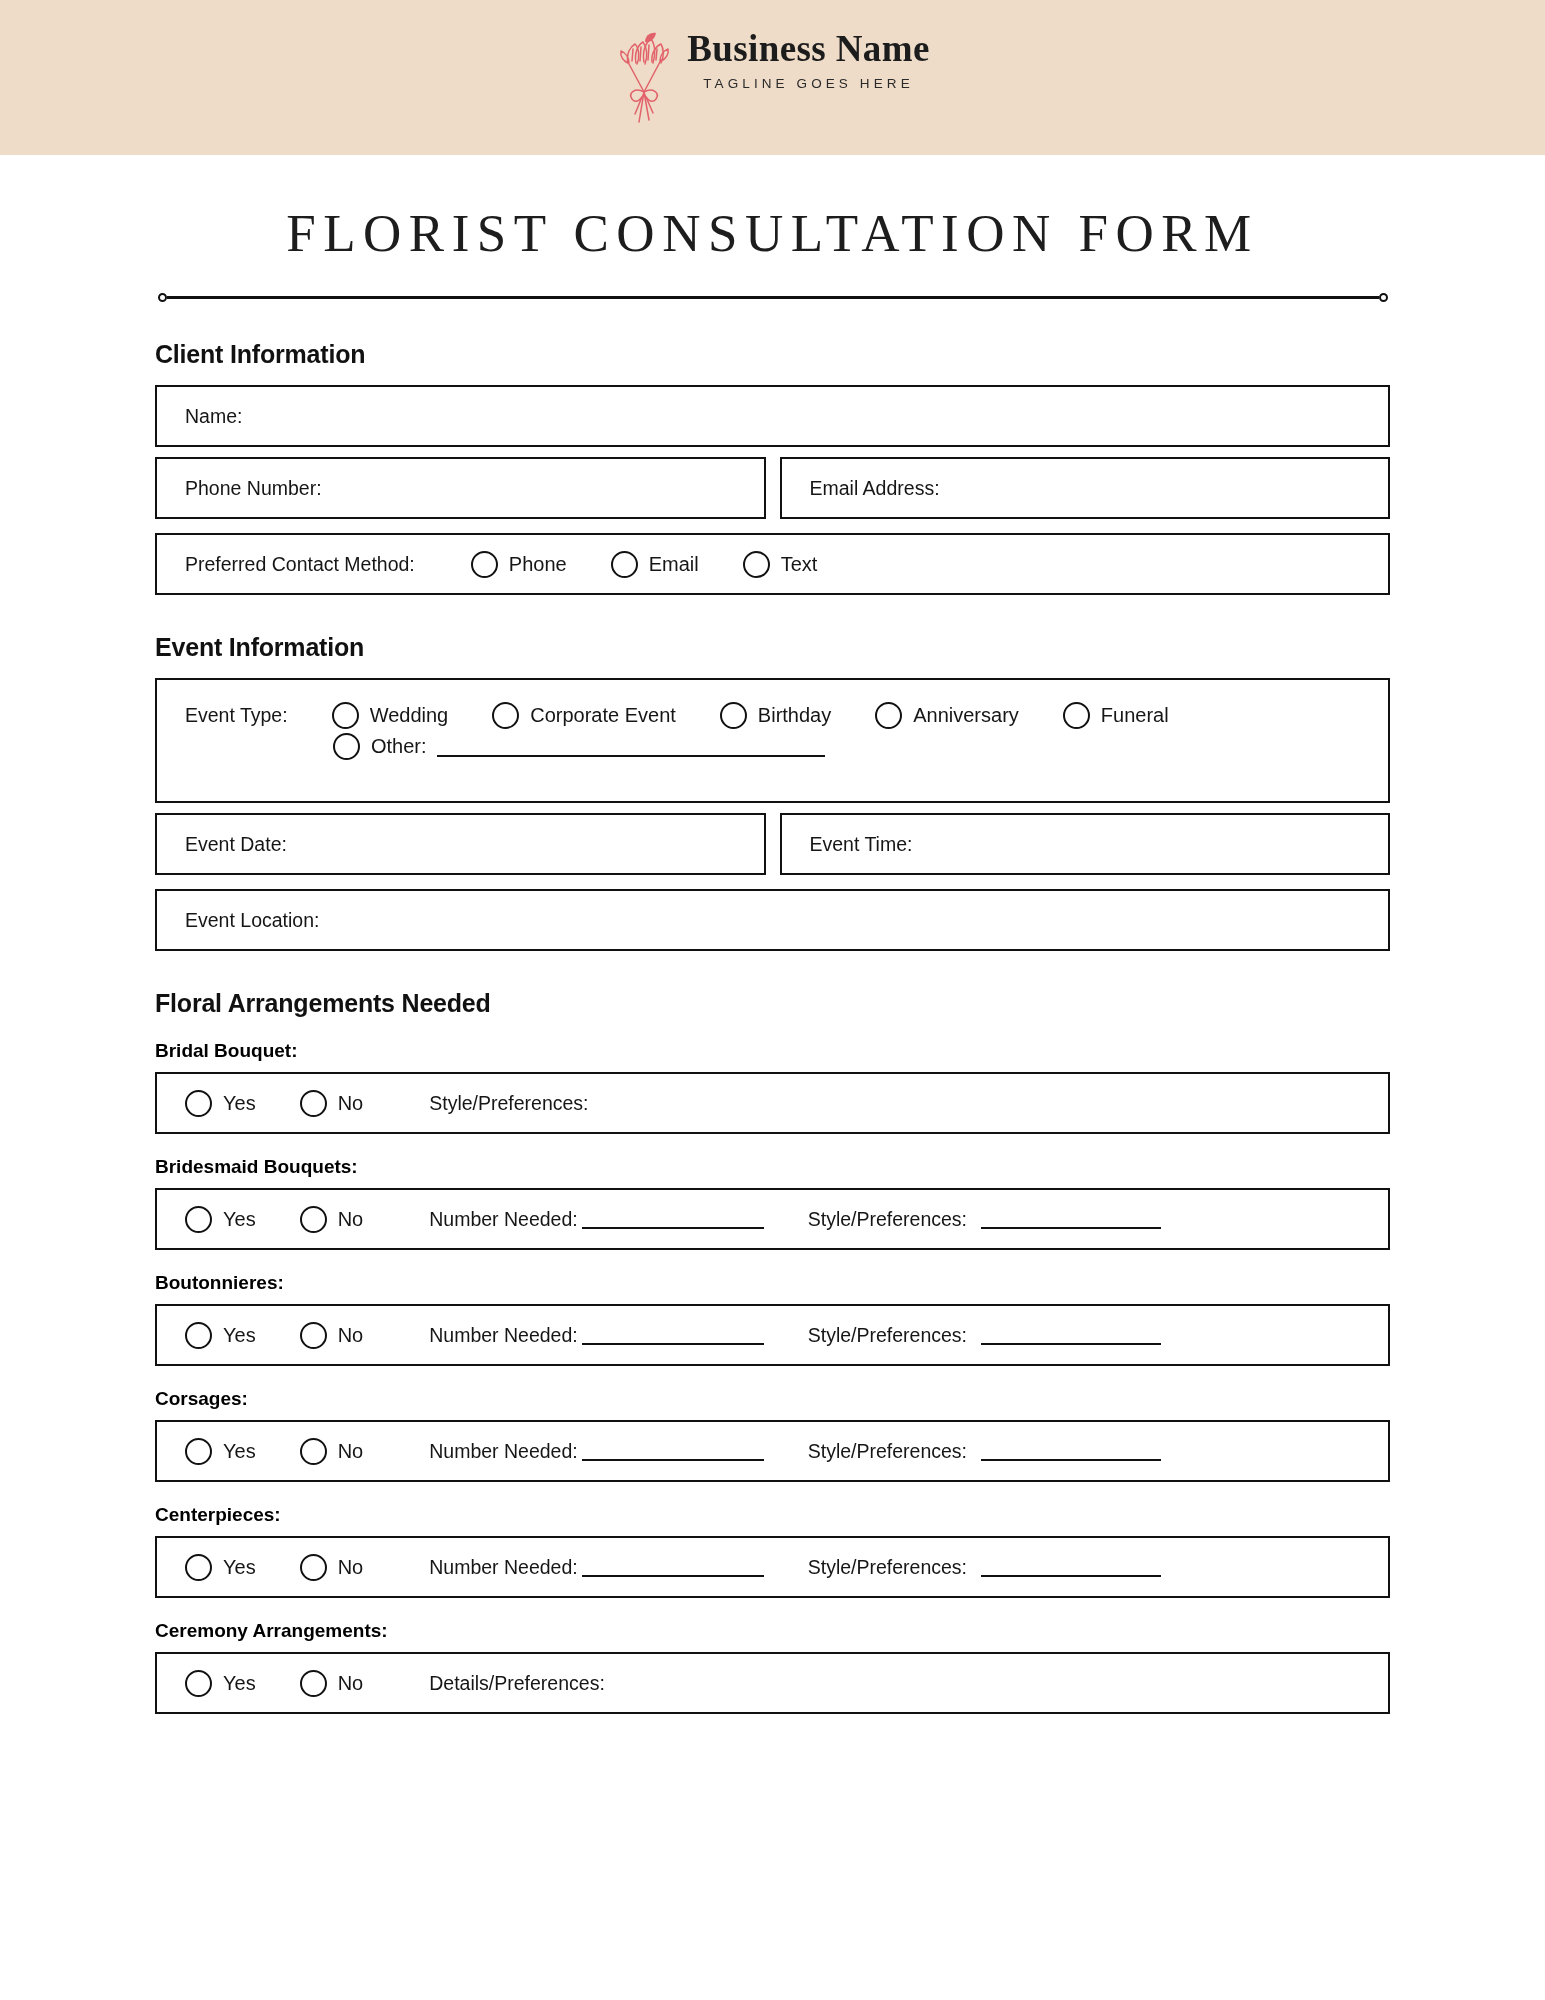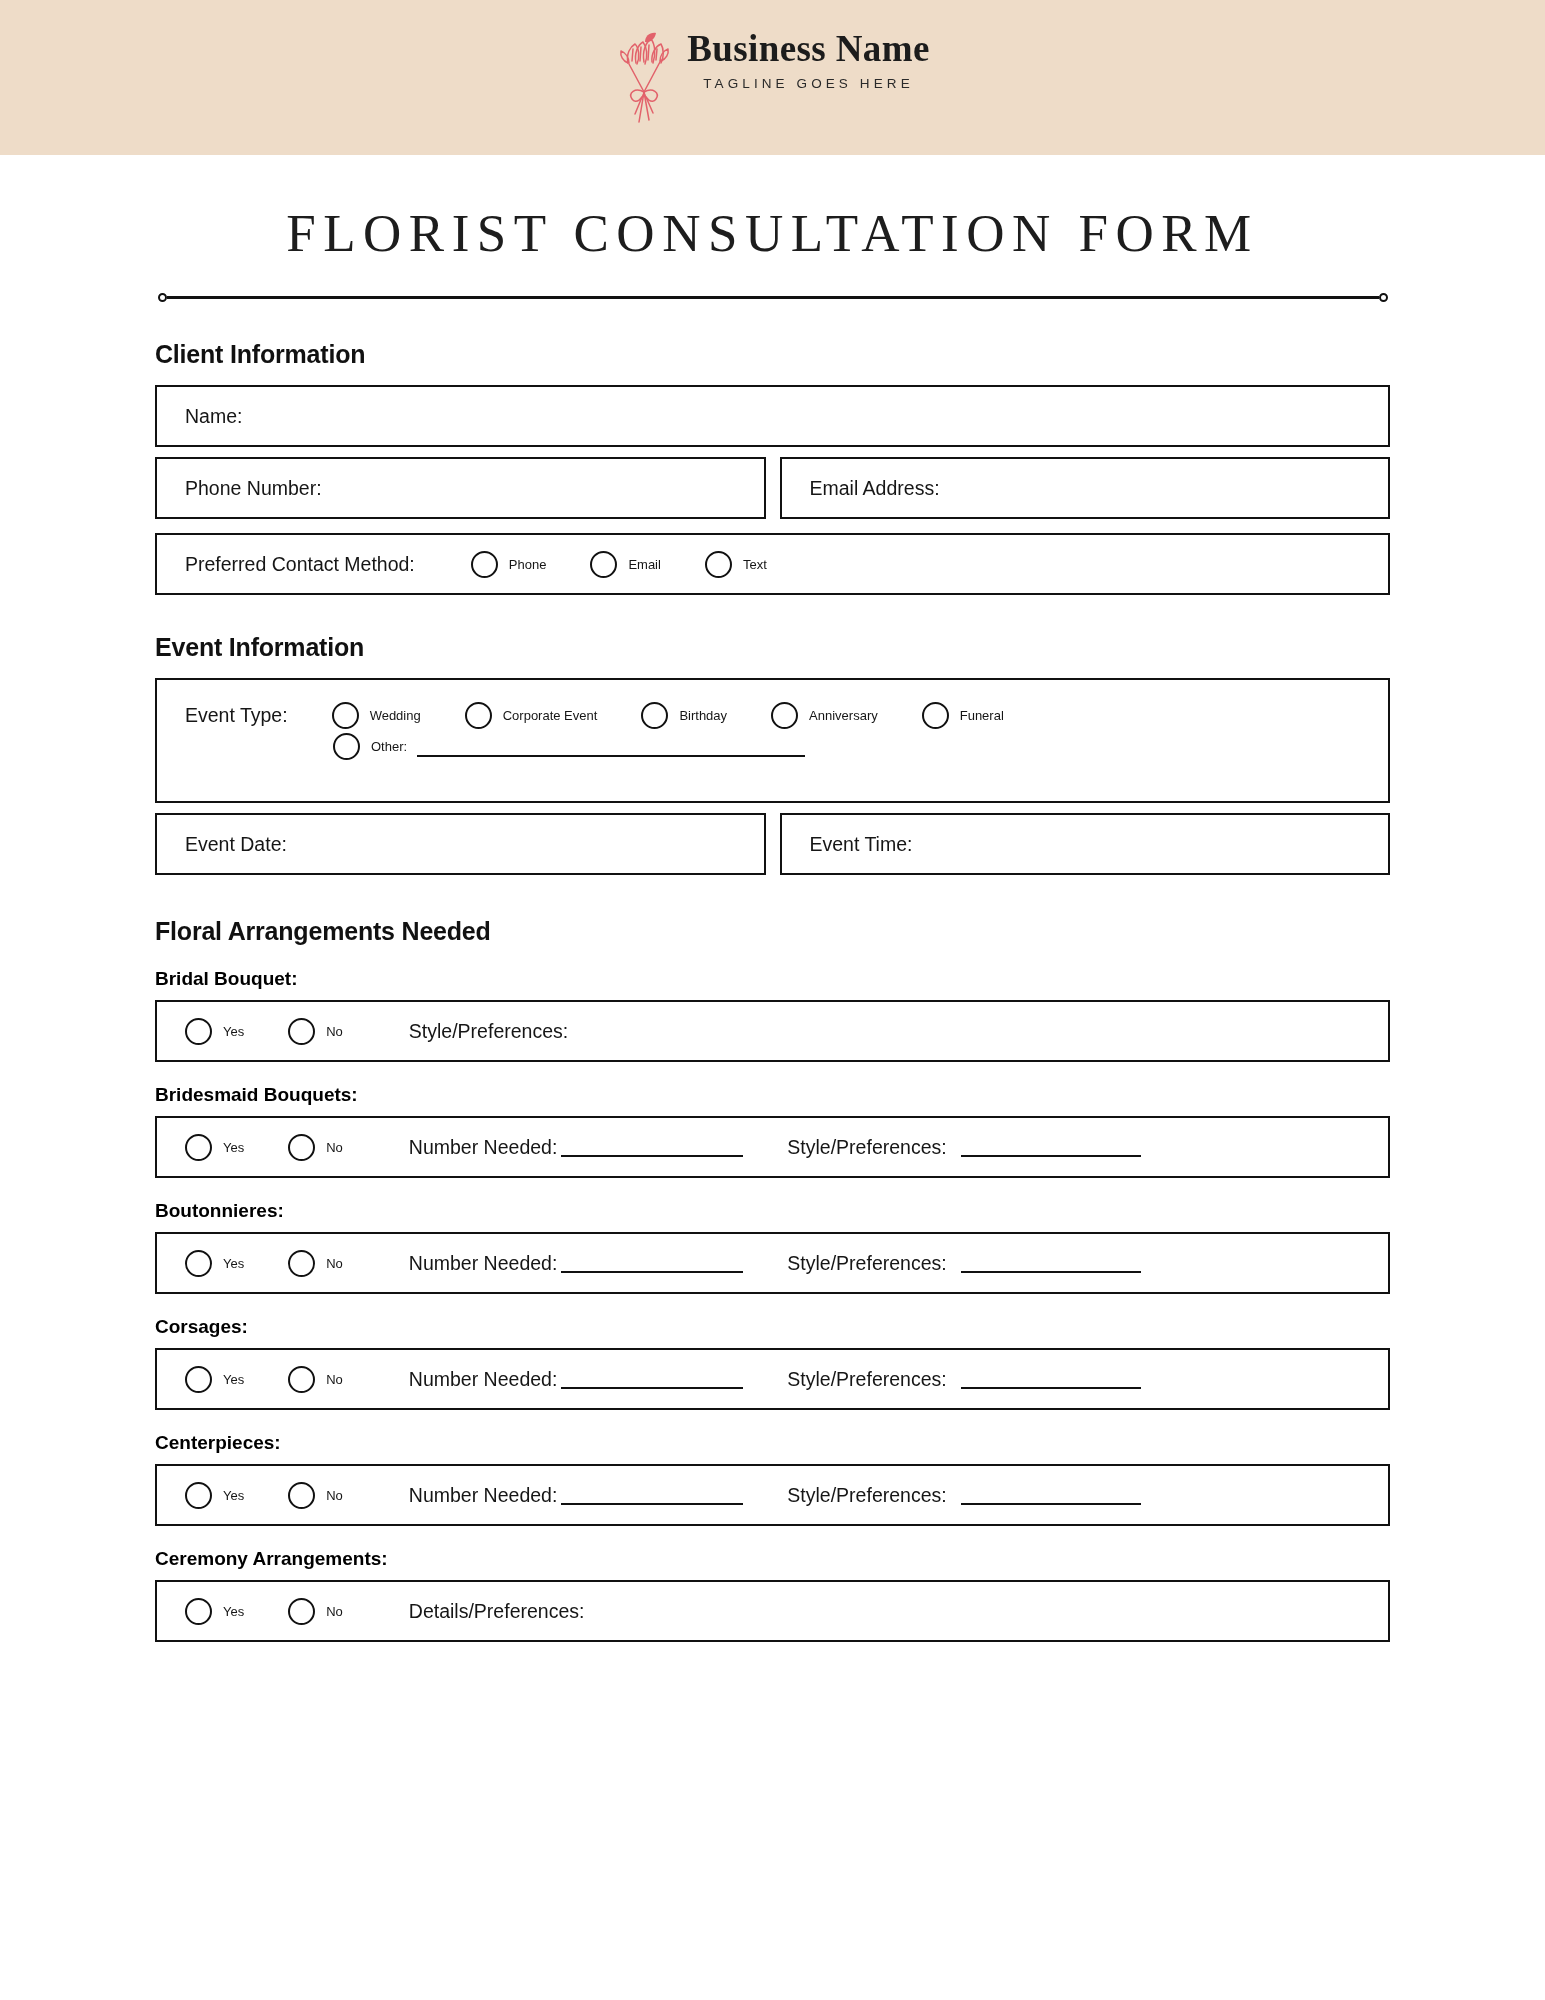--- a/index.html
+++ b/index.html
@@ -113,21 +113,21 @@
     gap: 11px;
     white-space: nowrap;
   }
   .radio-circle {
     width: 27px; height: 27px;
     border: 2.3px solid #111;
     border-radius: 50%;
     flex: 0 0 auto;
     background: #fff;
   }
-  .radio-label { font-size: 13px; color: #161616; }
+  .radio-label { font-size: 20px; color: #161616; }
 
   
   .blank {
     display: inline-block;
     border-bottom: 2.2px solid #111;
     height: 20px;
     vertical-align: bottom;
   }
   .blank.w-num { width: 182px; }
   .blank.w-style { width: 180px; }
@@ -274,20 +274,23 @@
 
   <div class="row-2">
     <div class="field-box">
       <span class="field-label">Event Date:</span>
     </div>
     <div class="field-box">
       <span class="field-label">Event Time:</span>
     </div>
   </div>
 
+  <div class="field-box">
+    <span class="field-label">Event Location:</span>
+  </div>
 
   <div class="section-heading">Floral Arrangements Needed</div>
 
   <div class="sub-heading">Bridal Bouquet:</div>
   <div class="field-box">
     <span class="radio-item">
       <span class="radio-circle"></span>
       <span class="radio-label">Yes</span>
     </span>
     <span class="spacer-xs"></span>

